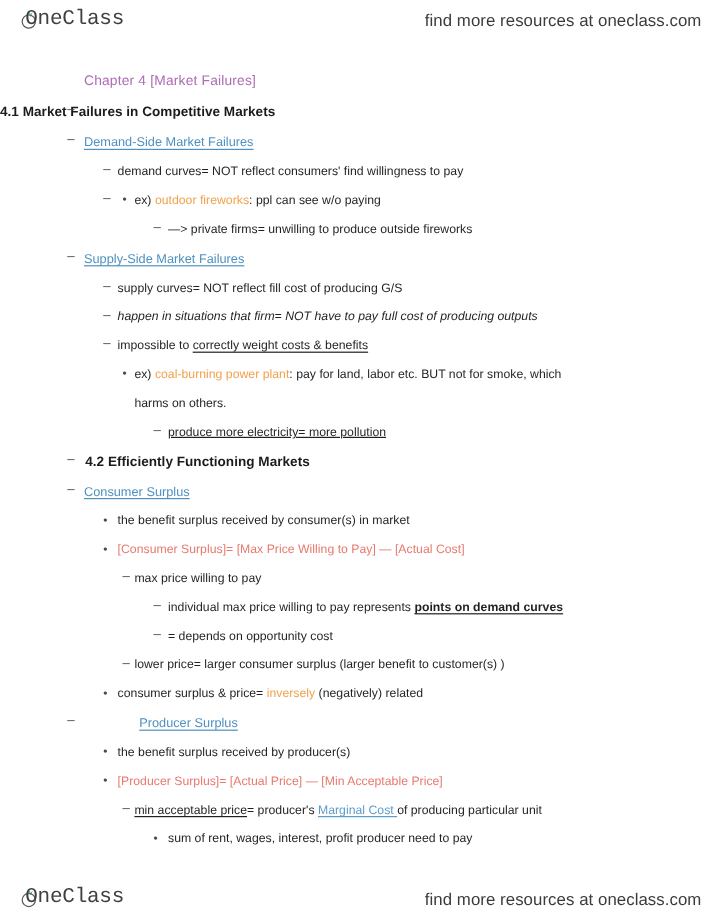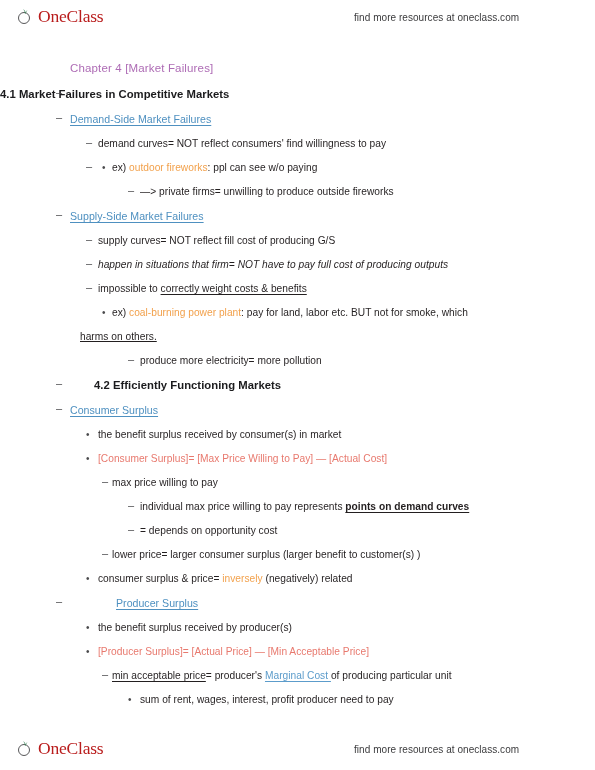--- a/index.html
+++ b/index.html
@@ -52,34 +52,33 @@
     box-sizing: border-box;
   }
   .logo-mark .sprout {
     position: absolute;
     left: 3px;
     top: -1px;
     width: 8px;
     height: 5px;
   }
   .logo-word {
-    font-family: Liberation Serif, serif;
+    font-family: Liberation Mono, monospace;
     font-size: 17.5px;
     letter-spacing: -0.2px;
-    color: #b91c1c;
+    color: #404040;
     line-height: 1;
     position: relative;
     left: -13px;
-    margin-left: 17px;
   }
 
   .band-tagline {
     position: absolute;
     left: 354px;
-    font-size: 10px;
+    font-size: 14px;
     color: #3b3b3d;
     letter-spacing: 0.05px;
   }
 
   
   .note {
     position: absolute;
     left: 0;
     top: 62px;
     width: 595px;
@@ -178,23 +177,23 @@
       <div class="line" style="margin-top: 12px;"><span class="marker dash" style="left: 56px;">–</span><span class="txt h-link" style="margin-left: 70px;">Demand-Side Market Failures</span></div>
       <div class="line" style="margin-top: 12px;"><span class="marker dash" style="left: 86px;">–</span><span class="txt" style="margin-left: 98px;">demand curves= NOT reflect consumers' find willingness to pay</span></div>
       <div class="line" style="margin-top: 12px;"><span class="marker dash" style="left: 86px;">–</span></div>
       <div class="line" style="margin-top: 12px;"><span class="marker dot" style="left: 102px;">•</span><span class="txt" style="margin-left: 112px;"><span>ex) </span><span class="hl-orange">outdoor fireworks</span><span>: ppl can see w/o paying</span></span></div>
       <div class="line" style="margin-top: 12px;"><span class="marker dash" style="left: 128px;">–</span><span class="txt" style="margin-left: 140px;">—&gt; private firms= unwilling to produce outside fireworks</span></div>
       <div class="line" style="margin-top: 12px;"><span class="marker dash" style="left: 56px;">–</span><span class="txt h-link" style="margin-left: 70px;">Supply-Side Market Failures</span></div>
       <div class="line" style="margin-top: 12px;"><span class="marker dash" style="left: 86px;">–</span><span class="txt" style="margin-left: 98px;">supply curves= NOT reflect fill cost of producing G/S</span></div>
       <div class="line" style="margin-top: 12px;"><span class="marker dash" style="left: 86px;">–</span><span class="txt" style="margin-left: 98px; font-style: italic;">happen in situations that firm= NOT have to pay full cost of producing outputs</span></div>
       <div class="line" style="margin-top: 12px;"><span class="marker dash" style="left: 86px;">–</span><span class="txt" style="margin-left: 98px;"><span>impossible to </span><span class="ul-black">correctly weight costs &amp; benefits </span></span></div>
       <div class="line" style="margin-top: 12px;"><span class="marker dot" style="left: 102px;">•</span><span class="txt" style="margin-left: 112px;"><span>ex) </span><span class="hl-orange">coal-burning power plant</span><span>: pay for land, labor etc. BUT not for smoke, which</span></span></div>
-      <div class="line" style="margin-top: 12px;"><span class="txt" style="margin-left: 80px; text-decoration: underline;">harms on others.</span></div>
-      <div class="line" style="margin-top: 12px;"><span class="marker dash" style="left: 128px;">–</span><span class="txt" style="margin-left: 140px;">produce more electricity= more pollution</span></div>
-      <div class="line" style="margin-top: 12px;"><span class="marker dash" style="left: 56px;">–</span><span class="txt h-major" style="margin-left: 94px;">4.2 Efficiently Functioning Markets</span></div>
+      <div class="line" style="margin-top: 12px;"><span class="txt" style="margin-left: 112px;">harms on others.</span></div>
+      <div class="line" style="margin-top: 12px;"><span class="marker dash" style="left: 128px;">–</span><span class="txt" style="margin-left: 140px; text-decoration: underline;">produce more electricity= more pollution</span></div>
+      <div class="line" style="margin-top: 12px;"><span class="marker dash" style="left: 56px;">–</span><span class="txt h-major" style="margin-left: 71px;">4.2 Efficiently Functioning Markets</span></div>
       <div class="line" style="margin-top: 12px;"><span class="marker dash" style="left: 56px;">–</span><span class="txt h-link" style="margin-left: 70px;">Consumer Surplus</span></div>
       <div class="line" style="margin-top: 12px;"><span class="marker dot" style="left: 86px;">•</span><span class="txt" style="margin-left: 98px; text-align: right;">the benefit surplus received by consumer(s) in market</span></div>
       <div class="line" style="margin-top: 12px;"><span class="marker dot" style="left: 86px;">•</span><span class="txt formula" style="margin-left: 98px;">[Consumer Surplus]= [Max Price Willing to Pay] — [Actual Cost]</span></div>
       <div class="line" style="margin-top: 12px;"><span class="marker dash" style="left: 102px;">–</span><span class="txt" style="margin-left: 112px;">max price willing to pay</span></div>
       <div class="line" style="margin-top: 12px;"><span class="marker dash" style="left: 128px;">–</span><span class="txt" style="margin-left: 140px;"><span>individual max price willing to pay represents </span><span class="ul-bold">points on demand curves</span></span></div>
       <div class="line" style="margin-top: 12px;"><span class="marker dash" style="left: 128px;">–</span><span class="txt" style="margin-left: 140px;">= depends on opportunity cost</span></div>
       <div class="line" style="margin-top: 12px;"><span class="marker dash" style="left: 102px;">–</span><span class="txt" style="margin-left: 112px;">lower price= larger consumer surplus (larger benefit to customer(s) )</span></div>
       <div class="line" style="margin-top: 12px;"><span class="marker dot" style="left: 86px;">•</span><span class="txt" style="margin-left: 98px;"><span>consumer surplus &amp; price= </span><span class="hl-orange">inversely</span><span> (negatively) related</span></span></div>
       <div class="line" style="margin-top: 12px;"><span class="marker dash" style="left: 56px;">–</span><span class="txt h-link" style="margin-left: 70px; padding-left: 46px;">Producer Surplus</span></div>
       <div class="line" style="margin-top: 12px;"><span class="marker dot" style="left: 86px;">•</span><span class="txt" style="margin-left: 98px;">the benefit surplus received by producer(s)</span></div>

